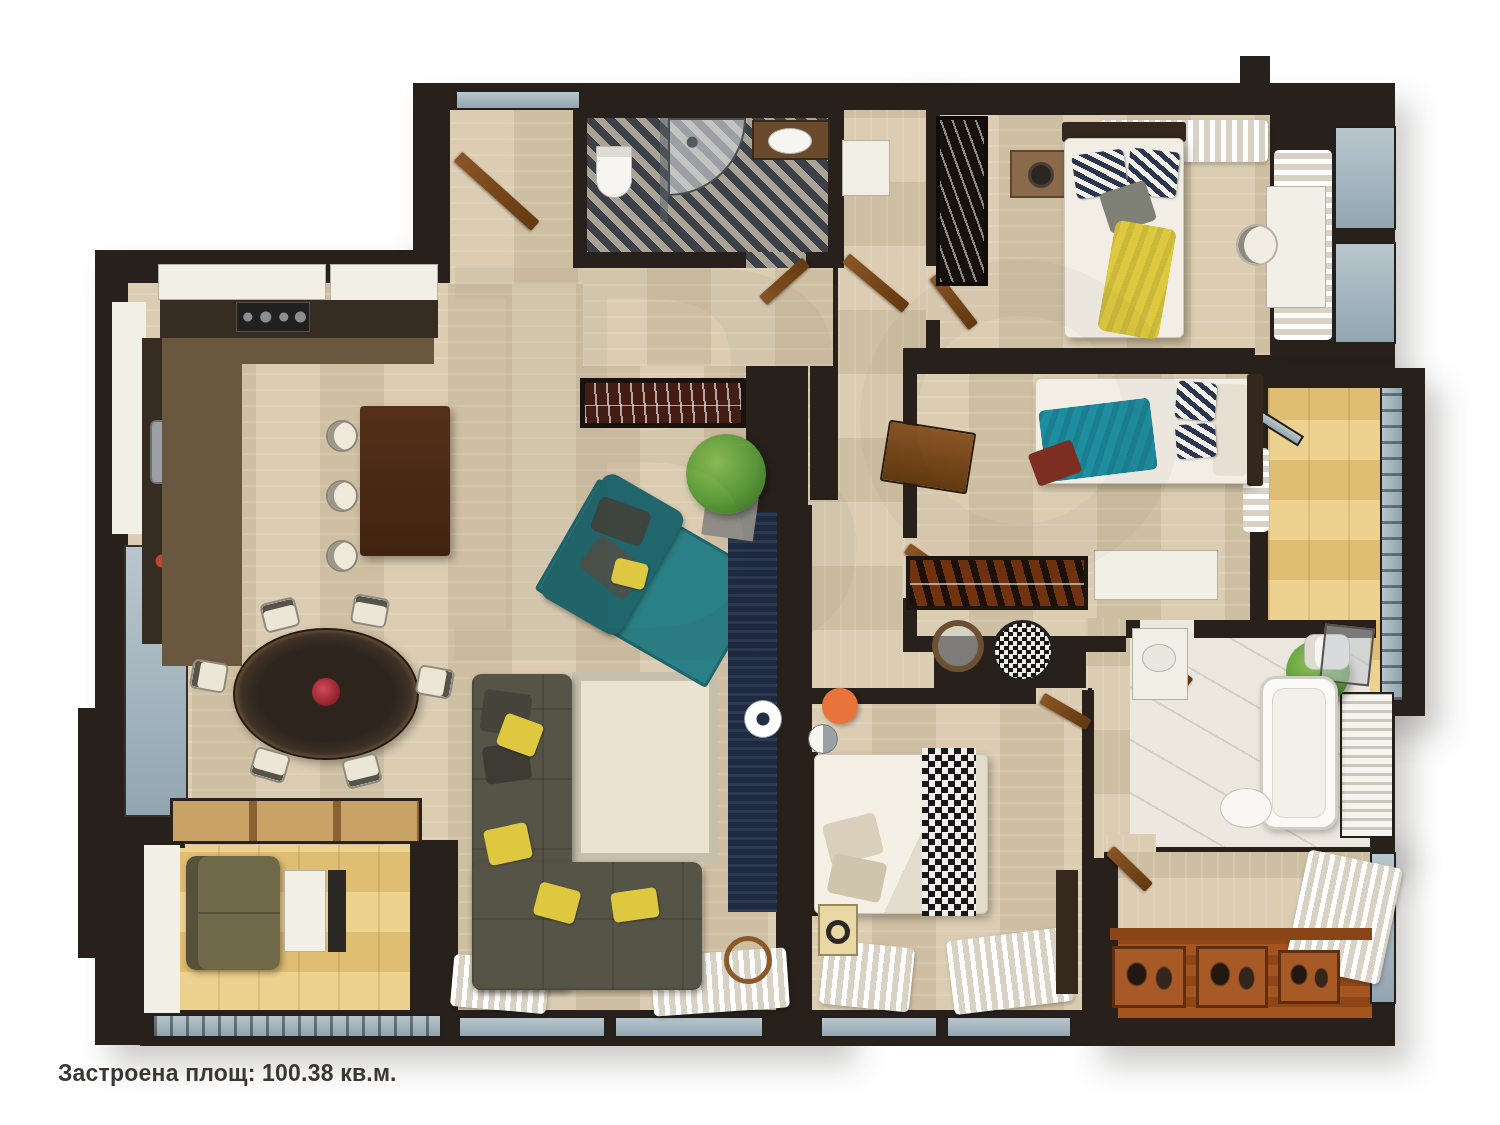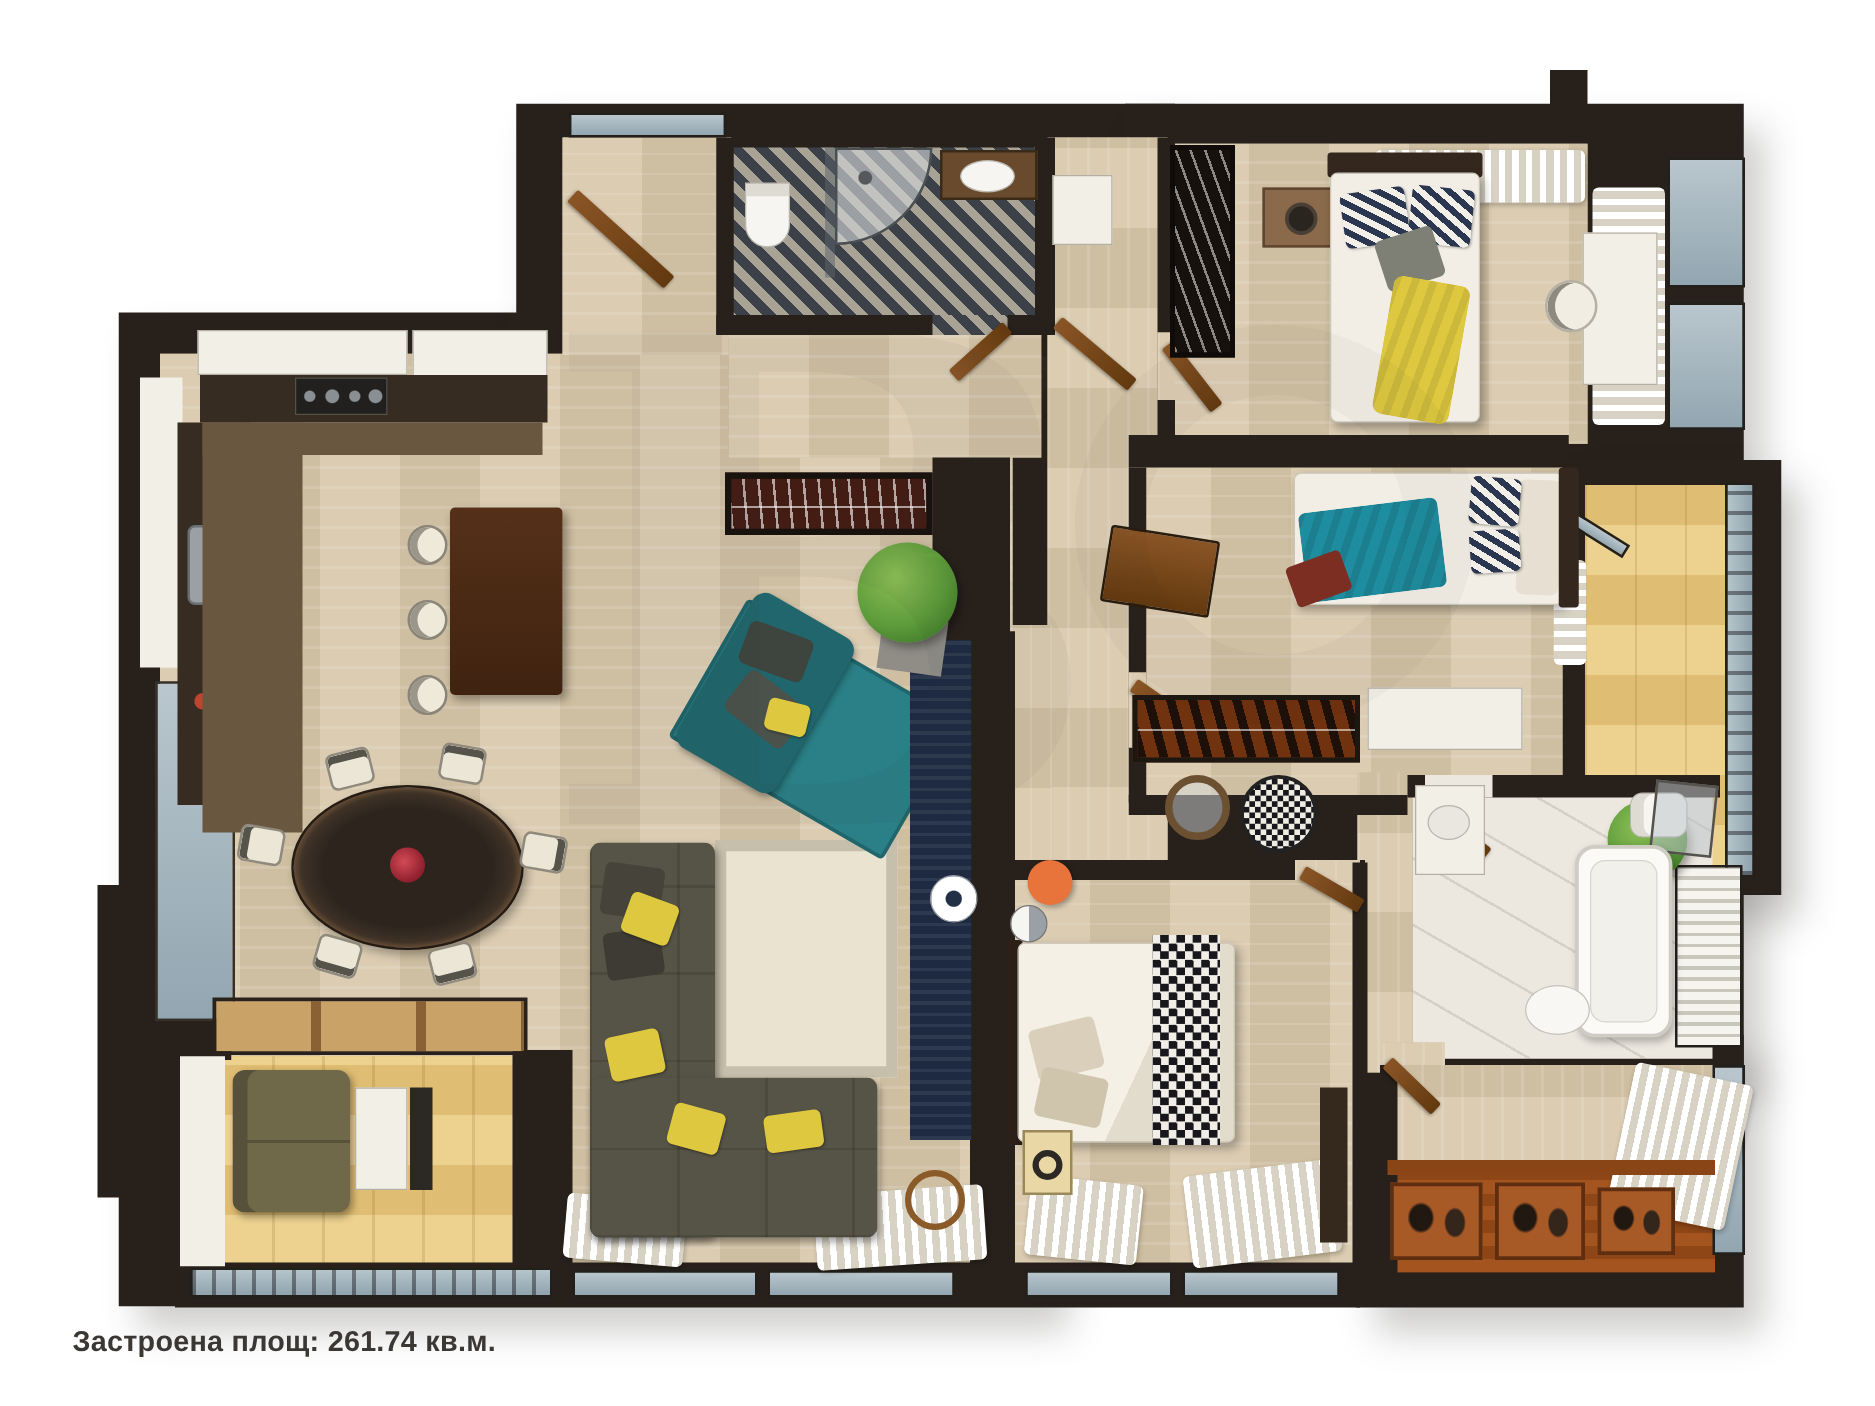--- a/index.html
+++ b/index.html
@@ -225,15 +225,15 @@
   <div class="wcab" style="left:1112px;top:946px;width:74px;height:62px;"></div>
   <div class="wcab" style="left:1196px;top:946px;width:72px;height:62px;"></div>
   <div class="wcab" style="left:1278px;top:950px;width:62px;height:54px;"></div>
 
   <div style="left:186px;top:856px;width:94px;height:114px;background-color:#6f6849;background-image:linear-gradient(0deg,rgba(0,0,0,0) 49%,rgba(0,0,0,.22) 49% 51%,rgba(0,0,0,0) 51%);border-radius:10px;box-shadow:inset 12px 0 0 #57513c,2px 3px 6px rgba(0,0,0,.35);"></div>
   <div class="whitebox" style="left:284px;top:870px;width:42px;height:82px;"></div>
   <div style="left:328px;top:870px;width:18px;height:82px;background:#2c2824;"></div>
 
   <div class="wm" style="left:430px;top:200px;font-size:540px;line-height:1;">B</div>
   <div style="left:860px;top:260px;width:320px;height:320px;border-radius:50%;border:56px solid rgba(30,30,30,.03);"></div>
-  <div class="caption" style="left:58px;top:1060px;">Застроена площ: 261.74 кв.м.</div>
+  <div class="caption" style="left:58px;top:1060px;">Застроена площ: 100.38 кв.м.</div>
 
 </div>
 
 </body></html>

